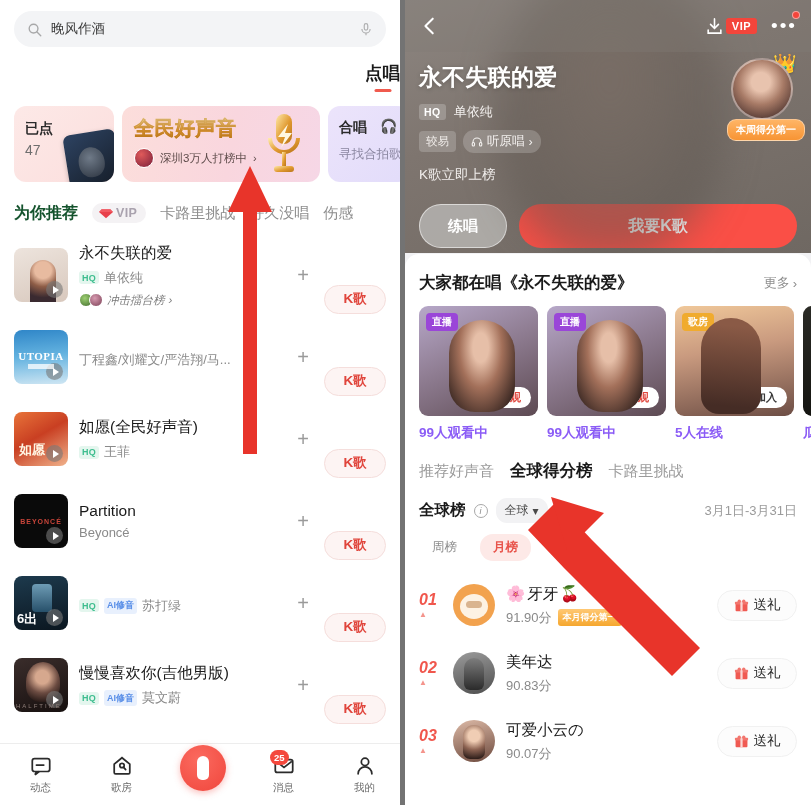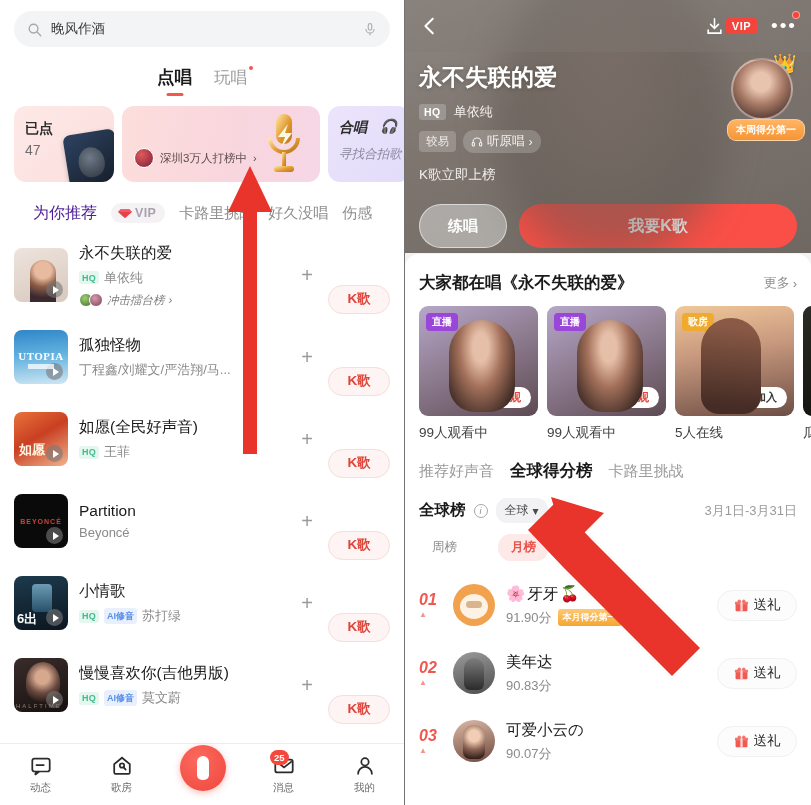--- a/index.html
+++ b/index.html
@@ -7,36 +7,36 @@
   body {
     font-family: "Liberation Sans", "DejaVu Sans", sans-serif;
     background:#fff;
     display:flex;
   }
 
   
   .left-panel {
     width:405px; height:805px; position:relative;
     background:#fff; overflow:hidden;
-    border-right:1px solid #737373;
+    border-right:5px solid #737373;
   }
 
   .search-bar {
     margin:11px 14px 0 14px;
     height:36px; border-radius:18px;
     background:#f3f4f6;
     display:flex; align-items:center; padding:0 13px;
   }
   .search-icon { width:15px; height:15px; flex:0 0 auto; opacity:.55; }
   .search-text { font-size:13.5px; color:#3a3a3a; margin-left:9px; flex:1; }
   .mic-icon { width:14px; height:17px; opacity:.5; }
 
   .top-tabs {
-    display:flex; justify-content:center; align-items:flex-end;
-    gap:22px; margin-top:14px; height:28px;
+    display:flex; align-items:flex-end;
+    gap:22px; margin-top:14px; height:28px;flex-direction:column;
   }
   .tab-item { position:relative; cursor:pointer; }
   .tab-item .tl { font-size:16.5px; color:#9b9b9b; }
   .tab-item.active .tl { font-size:17.5px; color:#1a1a1a; font-weight:bold; }
   .tab-underline {
     position:absolute; left:50%; transform:translateX(-50%);
     bottom:-7px; width:17px; height:3px; border-radius:2px; background:#f05a4e;
   }
   .tab-dot {
     position:absolute; top:-1px; right:-6px;
@@ -74,31 +74,31 @@
   .bn-2 .sub { position:absolute; left:38px; top:45px; font-size:11.5px; color:#5c4a49; }
   .bn-2 .sub-av {
     position:absolute; left:12px; top:42px; width:20px; height:20px; border-radius:50%;
     background:radial-gradient(circle at 35% 30%,#e05a5a,#7a1f3a);
     border:1.5px solid #fff;
   }
   .bn-2 .arrow { position:absolute; left:131px; top:46px; font-size:11px; color:#5c4a49; }
   .bn-2 .mic-art {
     position:absolute; right:12px; top:4px; width:48px; height:68px;
   }
-  .bn-3 { width:82px; background:linear-gradient(135deg,#ece4fb,#e2dcfa);font-style:italic; }
+  .bn-3 { width:82px; background:linear-gradient(135deg,#ece4fb,#e2dcfa); }
   .bn-3 .t1 { position:absolute; left:11px; top:13px; font-size:14px; font-weight:bold; color:#2b2b2b; }
   .bn-3 .em { position:absolute; left:52px; top:12px; font-size:14px; }
   .bn-3 .t2 { position:absolute; left:11px; top:40px; font-size:12.5px; color:#8a86a0; white-space:nowrap; }
 
   
   .cat-row {
     display:flex; align-items:center; gap:14px;
     margin:20px 0 0 14px; height:22px; white-space:nowrap;
   }
-  .cat-main { font-size:16px; font-weight:normal; color:#4c1d95;margin-left:19px; }
+  .cat-main { font-size:16px; font-weight:bold; color:#14532d; }
   .cat-vip {
     display:flex; align-items:center; gap:3px;
     background:#f4f2f4; border-radius:11px; padding:3px 9px 3px 7px;
   }
   .cat-vip .vt { font-size:12.5px; color:#a9a2ae; font-weight:bold; letter-spacing:.4px; }
   .cat { font-size:15px; color:#8d8d8d; }
 
   
   .song-list { margin-top:10px; }
   .song-row {
@@ -319,42 +319,42 @@
     font-size:10px; font-weight:bold; border-radius:4px; padding:2px 6px;
   }
   .tg-live { background:#9a46d8; }
   .tg-room { background:#f0ab2e; }
   .lc-act {
     position:absolute; right:7px; bottom:8px;
     background:#fff; border-radius:11px; padding:3px 10px;
     font-size:11px; font-weight:bold; color:#e0453c;
   }
   .lc-act.join { color:#3a3a3a; }
-  .lcard-cap { font-size:13.5px; color:#404040; margin-top:8px; white-space:nowrap; }
+  .lcard-cap { font-size:13.5px; color:#8b5cf6; margin-top:8px; white-space:nowrap;font-weight:bold; }
   .lcard-partial { width:32px; flex:0 0 auto; overflow:hidden; }
 
   .rank-tabs {
     display:flex; align-items:center; gap:16px; padding:18px 14px 0 14px;
   }
   .rtab { font-size:15px; color:#9b9b9b; }
   .rtab.active { font-size:16.5px; color:#1a1a1a; font-weight:bold; }
 
   .rank-head { display:flex; align-items:center; gap:8px; padding:16px 14px 0 14px; }
   .rh-title { font-size:15.5px; font-weight:bold; color:#1a1a1a; }
   .info-ico {
     width:14px; height:14px; border-radius:50%; border:1.2px solid #a8a8a8;
     font-size:9px; color:#8d8d8d; display:flex; align-items:center; justify-content:center; font-style:italic;
   }
   .region-sel {
     background:#f2f2f4; border-radius:11px; padding:4px 9px;
     font-size:12px; color:#4a4a4a; display:flex; align-items:center; gap:4px;
   }
   .rh-date { margin-left:auto; font-size:13px; color:#9b9b9b; }
 
-  .period-row { display:flex; gap:28px; padding:11px 14px 0 14px;align-items:flex-end; }
+  .period-row { display:flex; gap:10px; padding:11px 14px 0 14px;align-items:flex-end; }
   .prd { font-size:12.5px; color:#8d8d8d; padding:5px 13px; border-radius:13px; }
   .prd.active { background:#fde9e7; color:#e8534a; font-weight:bold; }
 
   .rank-list { padding:10px 0 0 0; }
   .rank-row { display:flex; align-items:center; height:68px; padding:0 14px; }
   .rk-num-wrap { width:34px; flex:0 0 auto; }
   .rk-num { font-size:16px; font-weight:bold; color:#f0574d; font-style:italic; }
   .rk-up { font-size:8px; color:#f4948c; margin-top:1px; }
   .rk-av { width:42px; height:42px; border-radius:50%; flex:0 0 auto; overflow:hidden; position:relative; }
   .ra1 { background:#f2a24e; }
@@ -411,20 +411,21 @@
     </div>
   </div>
 
   <div class="banner-row">
     <div class="bn bn-1">
       <span class="t1">已点</span>
       <span class="t2">47</span>
       <span class="thumb"></span>
     </div>
     <div class="bn bn-2">
+      <span class="title">全民好声音</span>
       <span class="sub-av"></span>
       <span class="sub">深圳3万人打榜中</span>
       <span class="arrow">›</span>
       <svg class="mic-art" viewBox="0 0 48 68">
         <defs>
             <linearGradient id="gd" x1="0" y1="0" x2="1" y2="1">
           <stop offset="0%" stop-color="#ffe9a8"></stop>
               <stop offset="55%" stop-color="#e0992f"></stop>
               <stop offset="100%" stop-color="#b9741a"></stop>
         </linearGradient>
@@ -480,21 +481,20 @@
       </div>
       <div class="plus-btn">+</div>
       <div class="ksong-btn">K歌</div>
     </div>
 
     <div class="song-row">
       <div class="cover cv-2">
           <span class="play"></span>
         </div>
       <div class="song-info">
-        <div class="song-title">孤独怪物</div>
         <div class="song-meta">
           <span class="artist">丁程鑫/刘耀文/严浩翔/马...</span>
         </div>
       </div>
       <div class="plus-btn">+</div>
       <div class="ksong-btn">K歌</div>
     </div>
 
     <div class="song-row">
       <div class="cover cv-3">
@@ -523,21 +523,20 @@
       </div>
       <div class="plus-btn">+</div>
       <div class="ksong-btn">K歌</div>
     </div>
 
     <div class="song-row">
       <div class="cover cv-5">
           <span class="play"></span>
         </div>
       <div class="song-info">
-        <div class="song-title">小情歌</div>
         <div class="song-meta">
           <span class="badge-hq">HQ</span>
           <span class="badge-ai">AI修音</span>
           <span class="artist">苏打绿</span>
         </div>
       </div>
       <div class="plus-btn">+</div>
       <div class="ksong-btn">K歌</div>
     </div>
 

